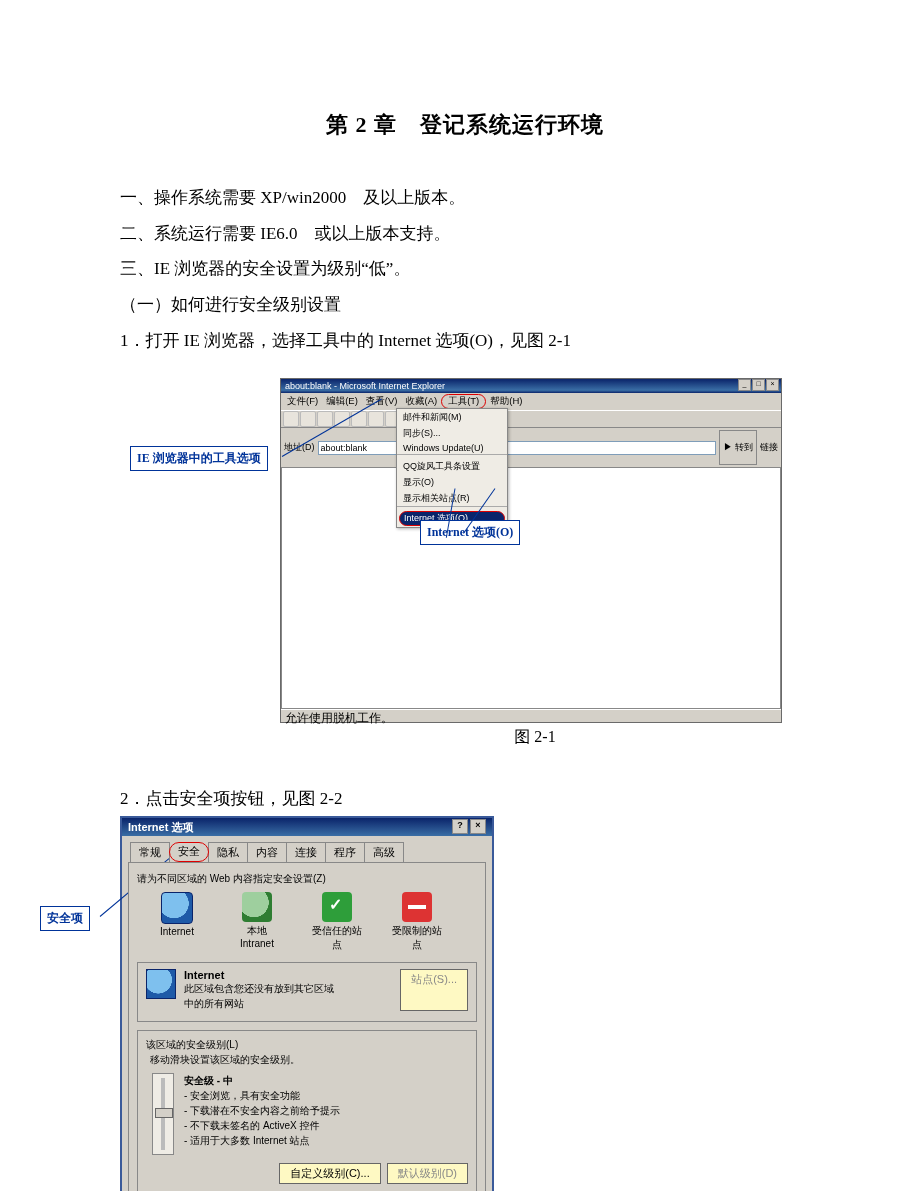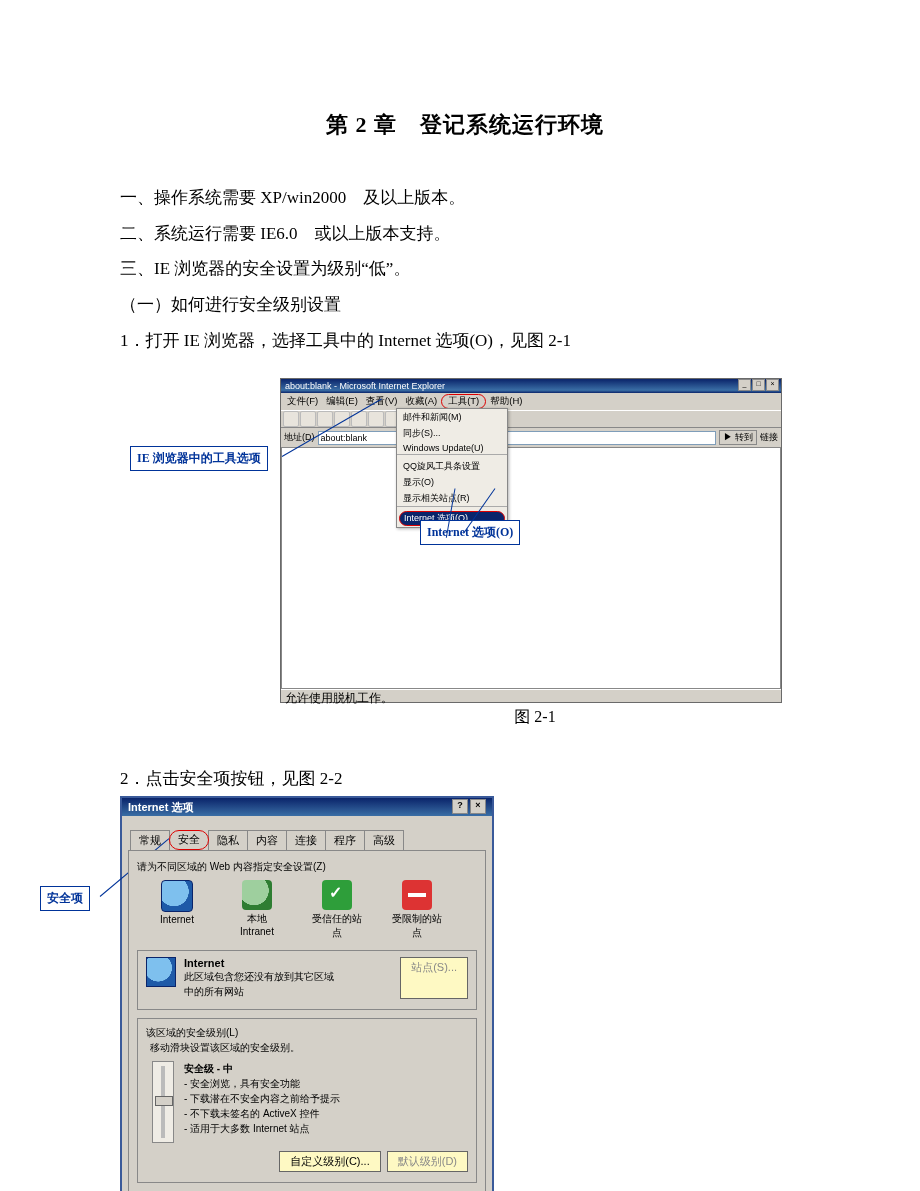--- a/index.html
+++ b/index.html
@@ -109,21 +109,21 @@
     font-size:11px;
   }
   .dlg-title{
     background:linear-gradient(#0a246a,#3a6ea5);
     color:#fff; height:18px; line-height:18px; padding:0 6px;
     font-size:11px; font-weight:bold;
     display:flex; justify-content:space-between;
   }
   .dlg-title .qx{ display:flex; gap:2px;}
   .dlg-title .qx div{width:14px;height:13px;background:#d4d0c8;border:1px solid #888;font-size:9px;text-align:center;color:#000;line-height:11px;margin-top:1px;}
-  .tabs{ display:flex; margin-top:14px; padding-left:8px; font-size:11px;}
+  .tabs{ display:flex; margin-top:6px; padding-left:8px; font-size:11px;}
   .tab{ border:1px solid #888; border-bottom:none; background:#d4d0c8; padding:2px 8px; margin-right:-1px; position:relative;}
   .tab.active{ background:#d4d0c8; border-bottom:1px solid #d4d0c8; z-index:2; border:1.8px solid #d00; border-radius:10px; padding:1px 8px;}
   .tabpanel{ border:1px solid #888; margin:0 6px 6px 6px; padding:8px; background:#d4d0c8; position:relative; z-index:1;}
   .zonerow{ display:flex; gap:20px; justify-content:flex-start; margin:6px 0 10px 10px;}
   .zone{ text-align:center; font-size:10px; width:60px;}
   .zone .ico{ width:30px;height:30px;margin:0 auto 2px;border-radius:4px;}
   .ico-globe{ background:radial-gradient(circle at 40% 35%, #7ec0ee 0 55%, #1e5aa8 56% 100%); border:1px solid #0a246a;}
   .ico-local{ background:radial-gradient(circle at 40% 35%, #9ecf9e 0 55%, #2e7d32 56% 100%);}
   .ico-trust{ width:30px;height:30px;border-radius:50%;background:#2e9e3a;position:relative;}
   .ico-trust::after{content:"✓";color:#fff;position:absolute;left:7px;top:3px;font-size:16px;font-weight:bold;}
@@ -181,21 +181,21 @@
         <div class="tbbtn"></div>
         <div class="tbbtn"></div>
         <div class="tbbtn"></div>
         <div class="tbbtn"></div>
         <div class="tbbtn"></div>
         <div class="tbbtn"></div>
       </div>
       <div class="ie-addr">
         <span>地址(D)</span>
         <input value="about:blank" style="">
-        <span style="border:1px solid #888;padding:0 3px;">▶ <span>转到</span></span>
+        <span style="border:1px solid #888;padding:10px 3px;">▶ <span>转到</span></span>
         <span>链接</span>
       </div>
       <div class="ie-content"></div>
       <div class="ie-status">允许使用脱机工作。</div>
 
       <div class="ie-dropdown">
         <div>邮件和新闻(M)</div>
         <div>同步(S)...</div>
         <div>Windows Update(U)</div>
         <div style="border-top:1px solid #aaa;"></div>

